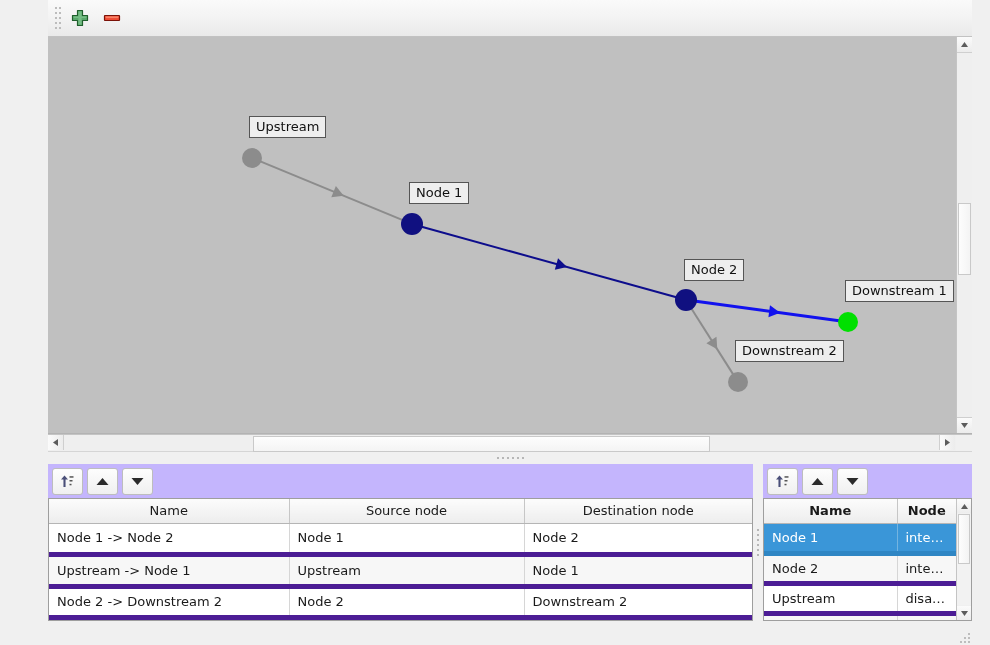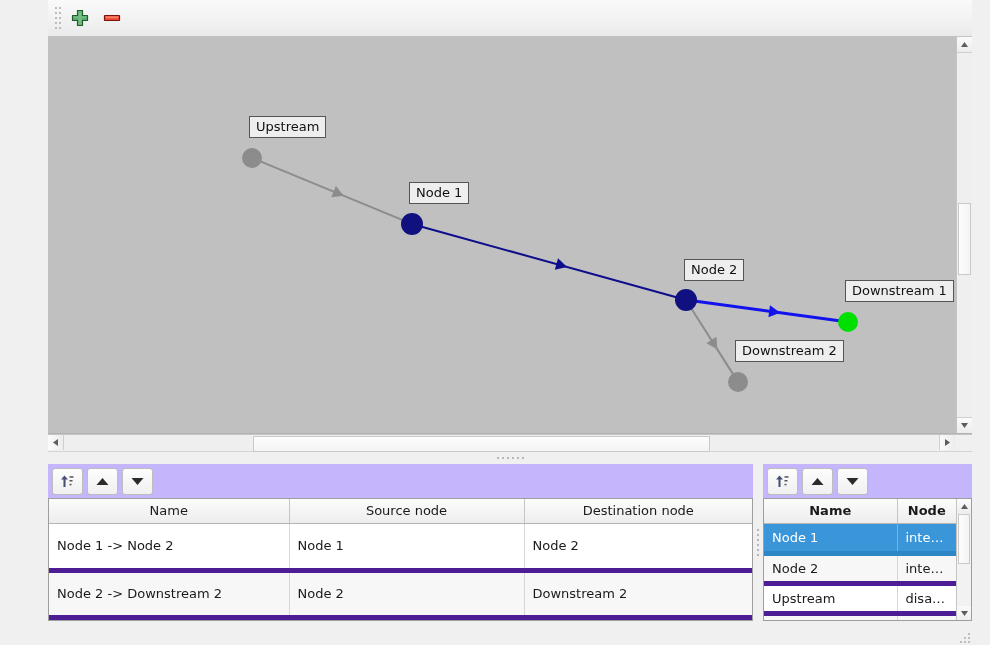--- a/index.html
+++ b/index.html
@@ -440,20 +440,25 @@
               <th>Destination node</th>
             </tr>
           </thead>
           <tbody id="edges-tbody">
               <tr>
                 <td>Node 1 -&gt; Node 2</td>
                 <td>Node 1</td>
                 <td>Node 2</td>
               </tr>
               <tr>
+                <td>Upstream -&gt; Node 1</td>
+                <td>Upstream</td>
+                <td>Node 1</td>
+              </tr>
+              <tr>
                 <td>Node 2 -&gt; Downstream 2</td>
                 <td>Node 2</td>
                 <td>Downstream 2</td>
               </tr>
             </tbody>
         </table>
       </div>
     </div>
 
     <div class="vsplit">

